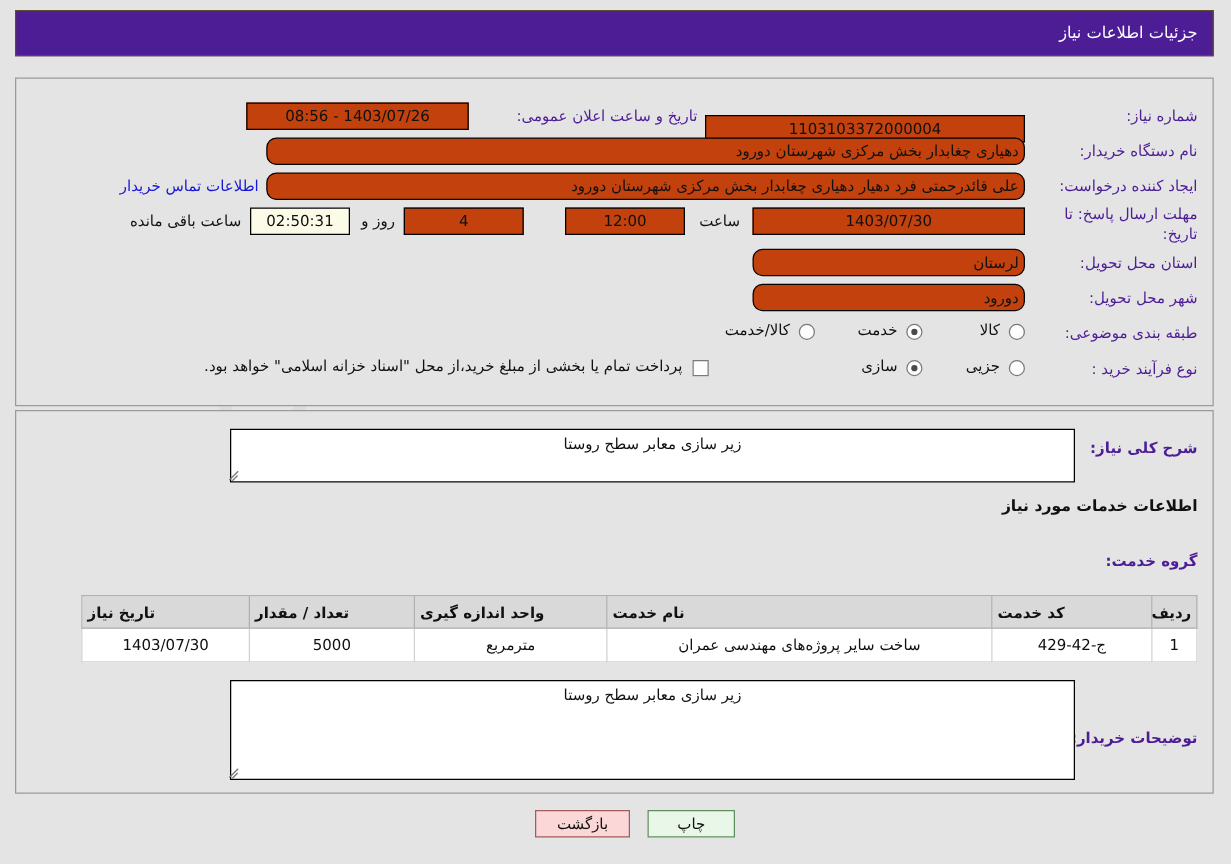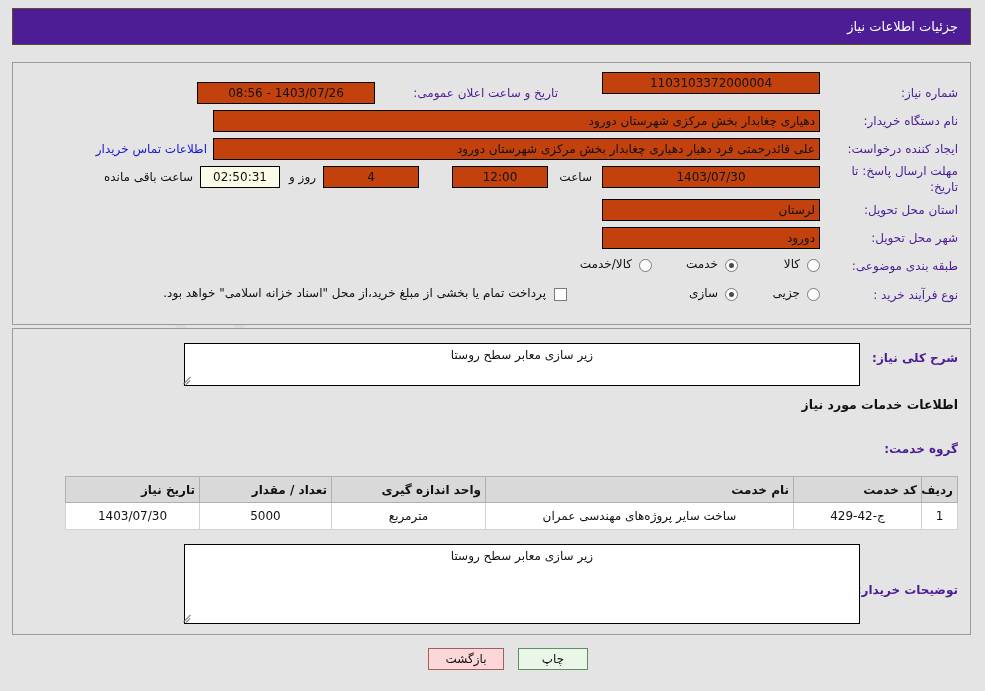--- a/index.html
+++ b/index.html
@@ -72,21 +72,21 @@
     box-sizing: border-box;
     height: 22px;
     line-height: 20px;
     font-size: 12px;
     color: #111;
     padding: 0 4px;
     white-space: nowrap;
     overflow: hidden;
   }
   .fld.ctr { text-align: center; }
-  .fld.rt  { text-align: right; }
+  .fld.rt  { text-align: right; border-radius: 8px; }
   .fld.cream { background: #fbfbe8; }
 
   .linkish {
     position: absolute;
     color: #1717d4;
     font-size: 12px;
     text-decoration: none;
     cursor: pointer;
     white-space: nowrap;
   }
@@ -175,21 +175,21 @@
     font-size: 12px;
     background: #ffffff;
     table-layout: fixed;
   }
   .tbl th {
     background: #d9d9d9;
     border: 1px solid #b0b0b0;
     font-weight: bold;
     color: #111;
     height: 25px;
-    text-align: right;
+    text-align: left;
     padding: 0 4px;
     white-space: nowrap;
   }
   .tbl td {
     background: #ffffff;
     border: 1px solid #d2d2d2;
     height: 26px;
     text-align: center;
     color: #111;
     padding: 0 4px;
@@ -223,21 +223,21 @@
   </svg>
 </div>
 
 <div class="page-header">
   <div class="title">جزئیات اطلاعات نیاز</div>
 </div>
 
 <div class="panel" id="panel-top">
 
   <div class="lbl" style="right:12px; top:23px;">شماره نیاز:</div>
-  <div class="fld ctr" style="right:150px; top:9px; width:218px;">1103103372000004</div>
+  <div class="fld ctr" style="right:150px; top:29px; width:256px;">1103103372000004</div>
 
   <div class="lbl" style="right:412px; top:23px;">تاریخ و ساعت اعلان عمومی:</div>
   <div class="fld ctr" style="right:595px; top:19px; width:178px;">1403/07/26 - 08:56</div>
 
   <div class="lbl" style="right:12px; top:51px;">نام دستگاه خریدار:</div>
   <div class="fld rt" style="right:150px; top:47px; width:607px;">دهیاری چغابدار بخش مرکزی شهرستان دورود</div>
 
   <div class="lbl" style="right:12px; top:79px;">ایجاد کننده درخواست:</div>
   <div class="fld rt" style="right:150px; top:75px; width:607px;">علی قائدرحمتی فرد دهیار دهیاری چغابدار بخش مرکزی شهرستان دورود</div>
   <a class="linkish" style="right:763px; top:79px;">اطلاعات تماس خریدار</a>

